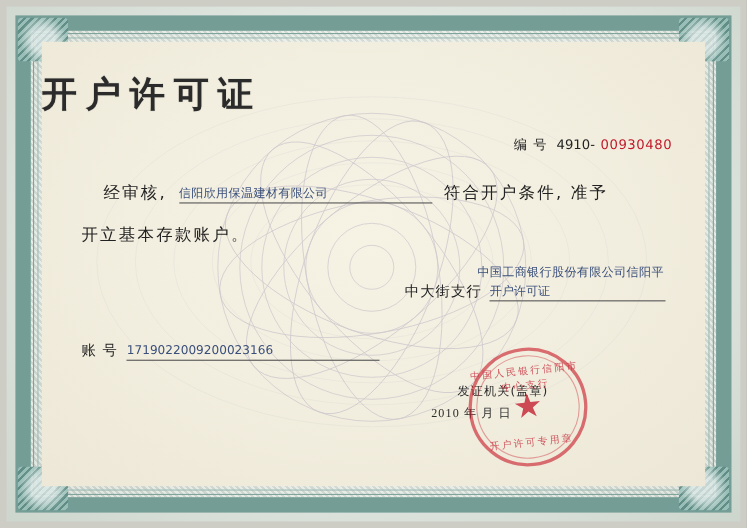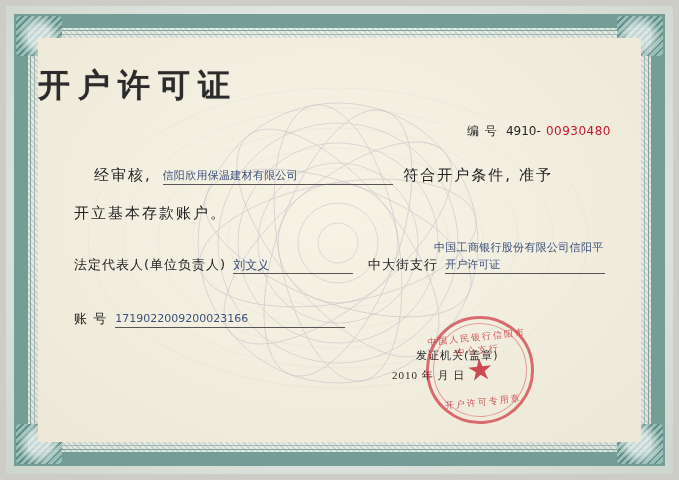--- a/index.html
+++ b/index.html
@@ -328,24 +328,20 @@
     </div>
 
     <div class="row" id="body-line1">
       <span>经审核,</span>
       <span class="underline" id="unit-name-line">信阳欣用保温建材有限公司</span>
       <span id="body-line1-tail">符合开户条件, 准予</span>
     </div>
 
     <div class="row" id="body-line2">开立基本存款账户。</div>
 
-    <div class="row" id="legal-row">
-      <span id="legal-label">法定代表人(单位负责人)</span>
-      <span class="underline" id="legal-name-line">刘文义</span>
-    </div>
 
     <div id="bank-name-upper">中国工商银行股份有限公司信阳平</div>
 
     <div class="row" id="bank-row">
       <span id="bank-label">中大街支行</span>
       <span class="underline" id="bank-name-line">开户许可证</span>
     </div>
 
     <div class="row" id="account-row">
       <span id="account-label">账    号</span>

